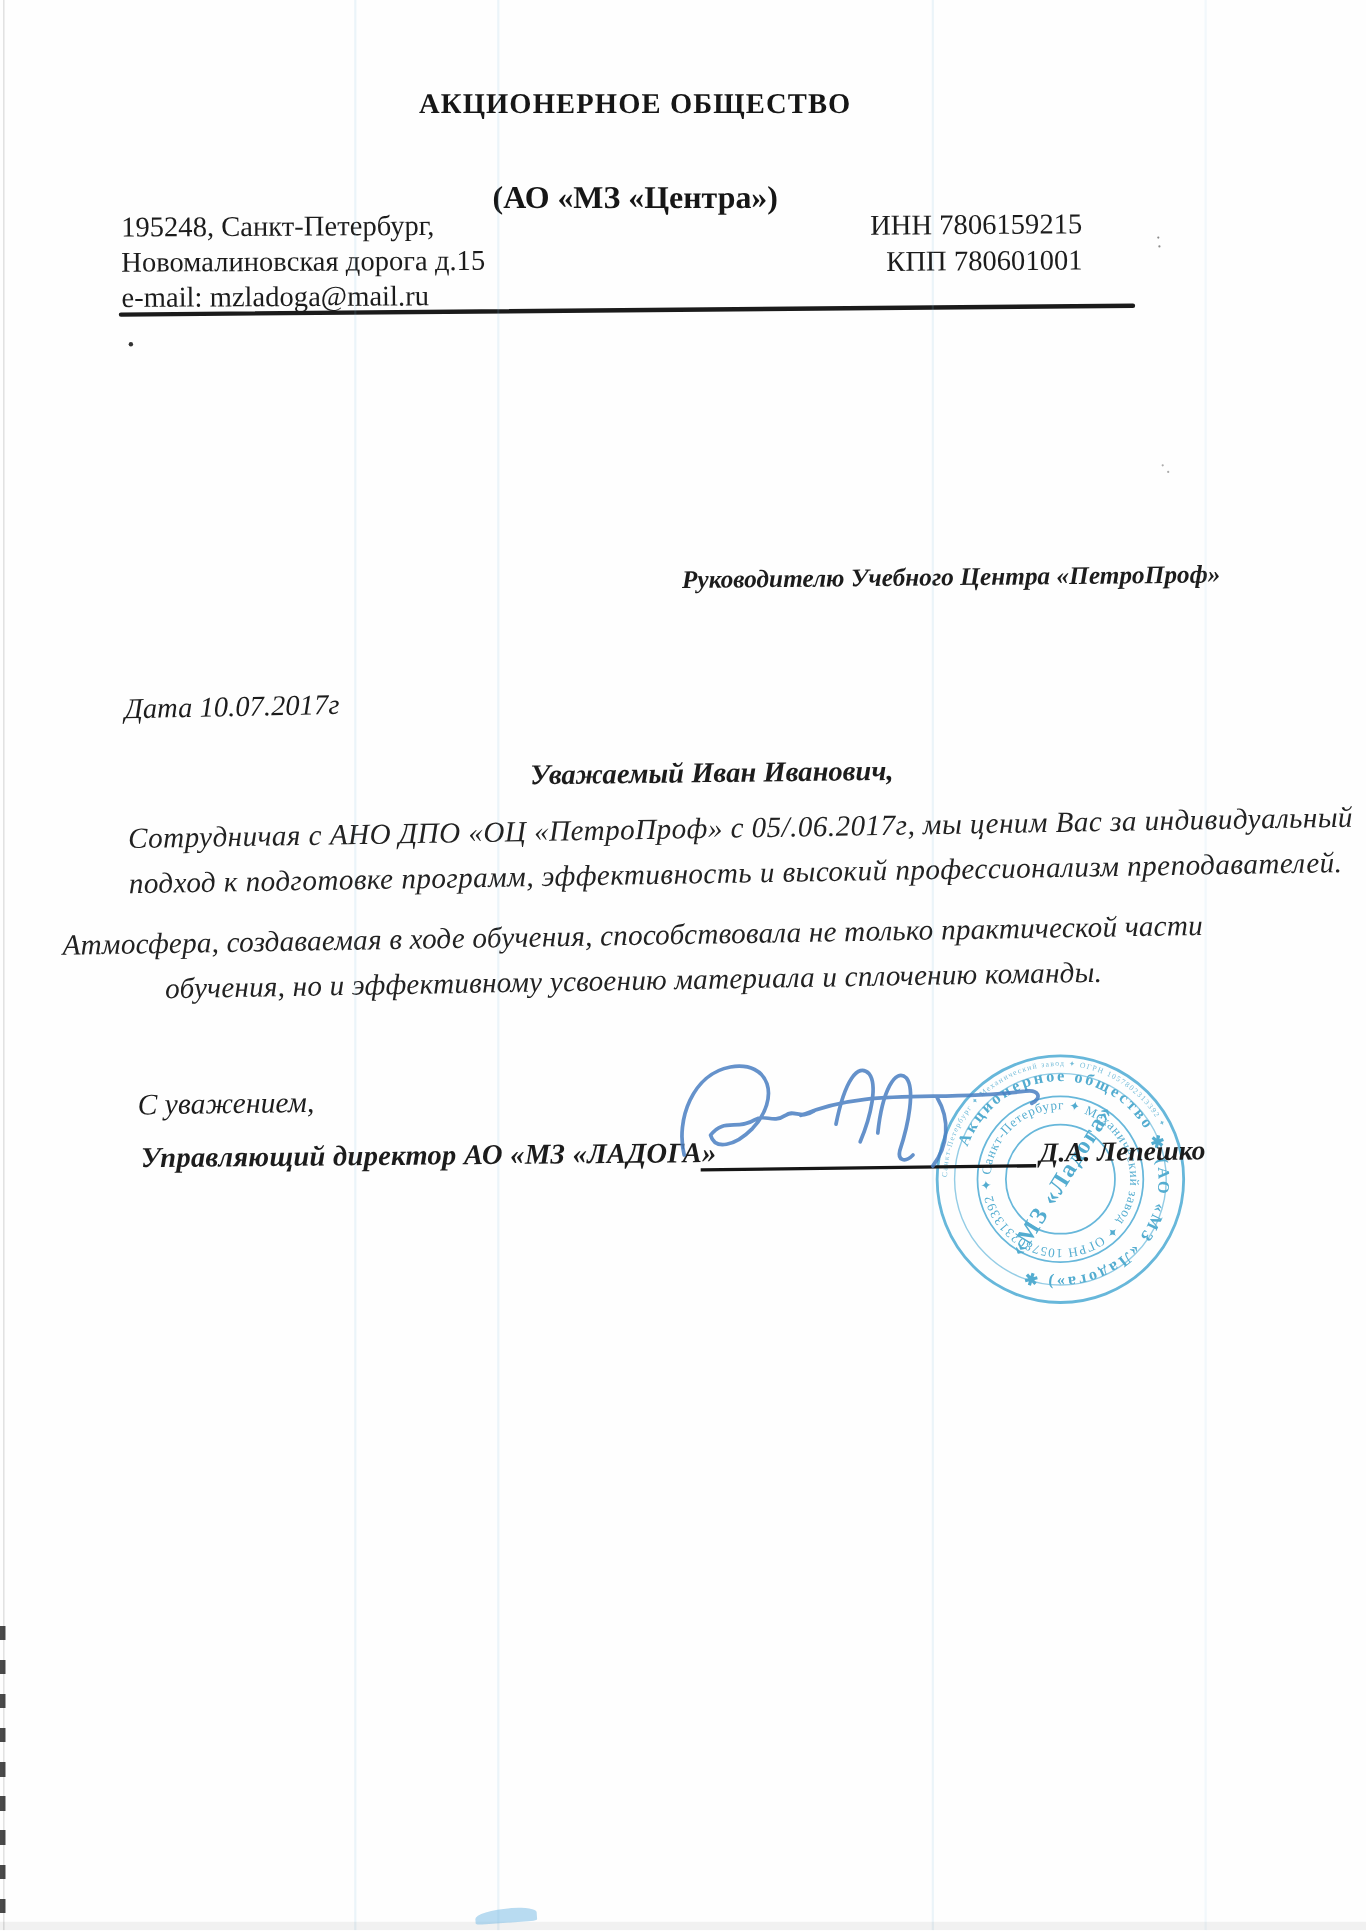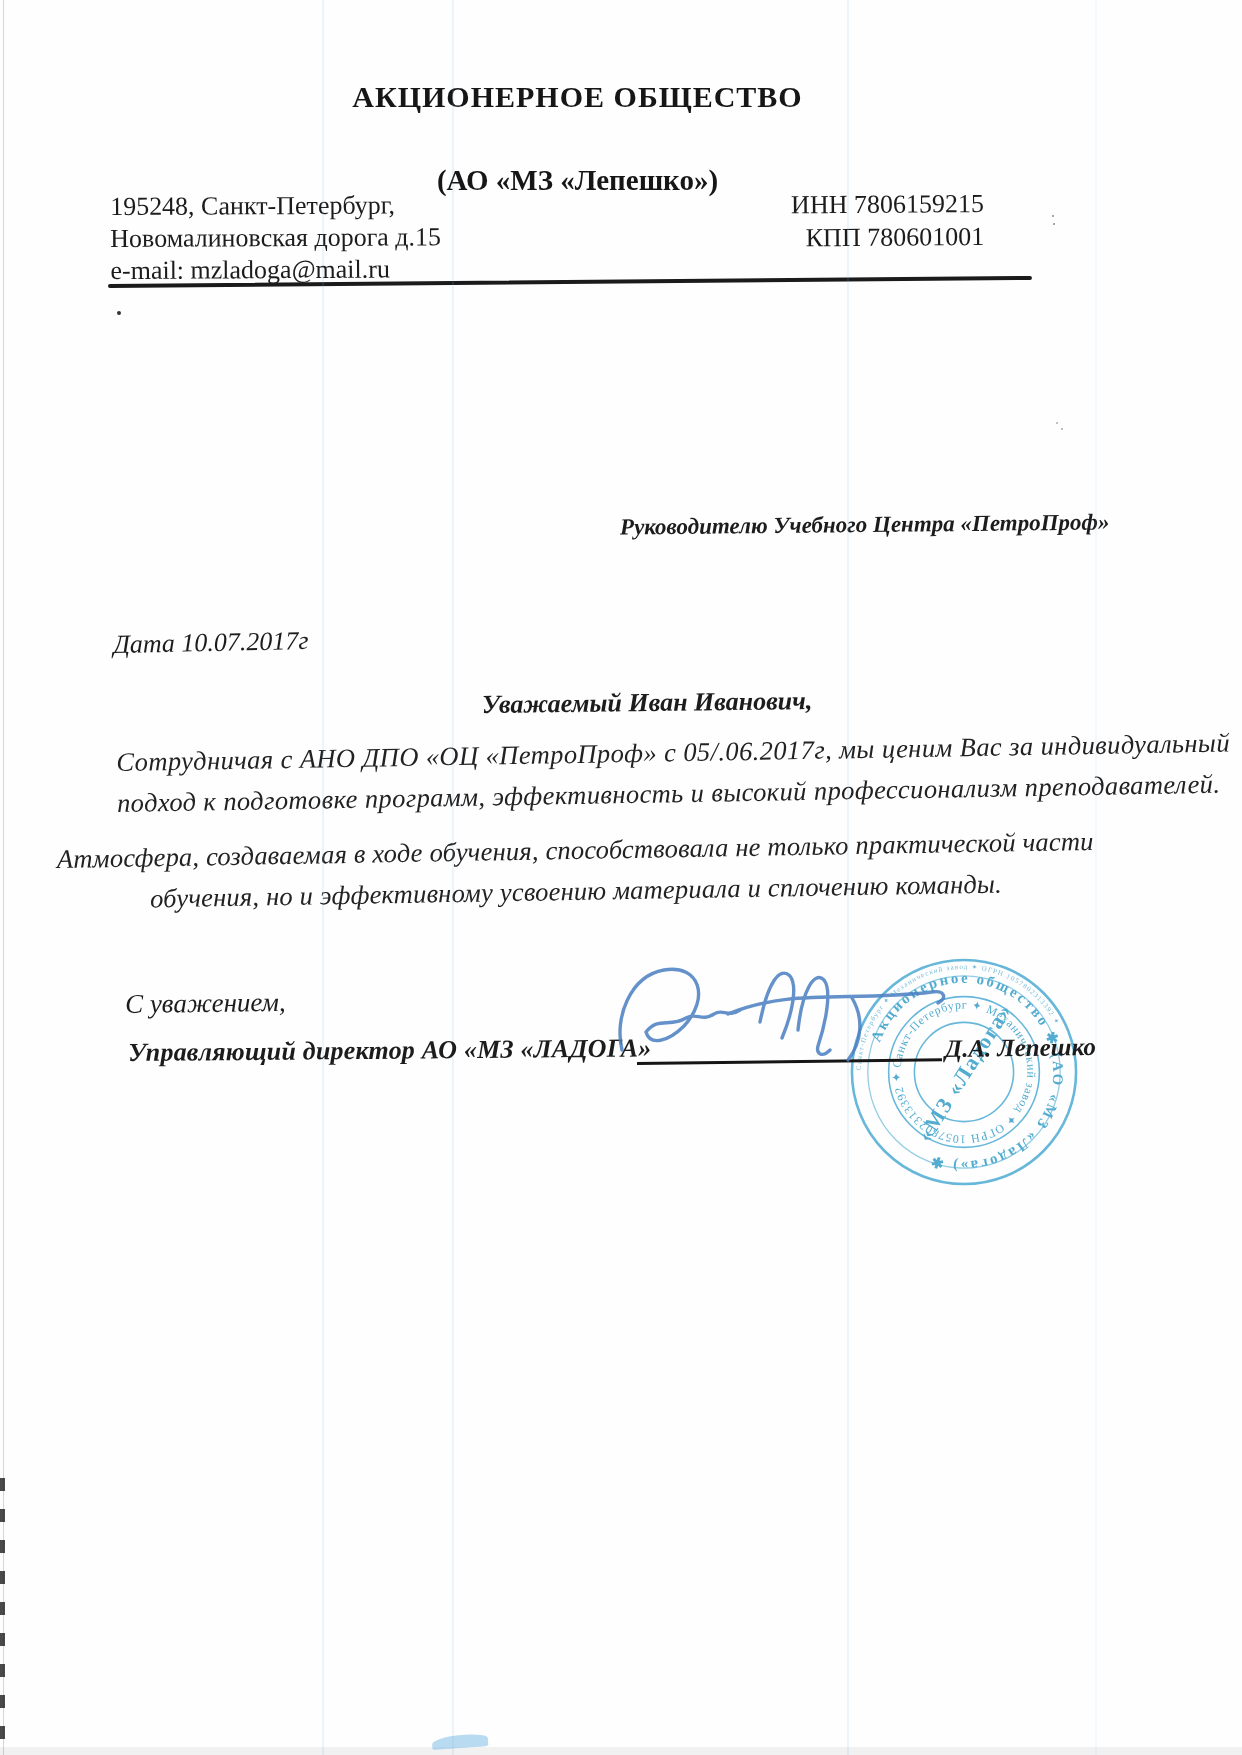--- a/index.html
+++ b/index.html
@@ -8,21 +8,21 @@
     width:1242px;height:1755px;
     background:#fefefe;
     overflow:hidden;
     font-family:"Liberation Serif","DejaVu Serif",serif;
     color:#1c1c1c;
   }
   .abs{position:absolute;}
   .nowrap{white-space:nowrap;}
   
   .org-line{left:0;width:1155px;text-align:center;font-weight:bold;color:#161616;}
-  .org-1{top:80px;font-size:30px;letter-spacing:1px;}
+  .org-1{top:80px;font-size:26px;letter-spacing:1px;}
   .org-2{top:121px;font-size:31px;letter-spacing:.5px;}
   .org-3{top:164px;font-size:29px;}
   .addr-block{left:110px;top:191px;font-size:26px;line-height:32px;transform:rotate(-.3deg);transform-origin:left top;}
   .codes-block{top:188px;left:700px;width:284px;text-align:right;font-size:26px;line-height:33px;transform:rotate(-.4deg);}
   .rule{left:108px;top:284px;width:924px;height:4px;background:#1b1b1b;transform:rotate(-.5deg);transform-origin:left center;border-radius:2px;}
   
   .addressee{left:620px;top:512px;font-size:23px;font-weight:bold;font-style:italic;transform:rotate(-.6deg);}
   .date-line{left:113px;top:630px;font-size:26px;font-style:italic;transform:rotate(-1.2deg);transform-origin:left top;}
   .salutation{left:482px;top:688px;font-size:26px;font-weight:bold;font-style:italic;transform:rotate(-.7deg);}
   .para{font-size:26.5px;font-style:italic;line-height:41px;transform:rotate(-1deg);transform-origin:left top;color:#222;}
@@ -57,21 +57,21 @@
   <div class="abs edge-dashes"></div>
   <div class="abs bottom-strip"></div>
   <div class="abs smudge"></div>
   <div class="abs speck" style="left:117px;top:311px;width:4px;height:4px;background:#333"></div>
   <div class="abs speck" style="left:1052px;top:215px;width:2px;height:2px"></div>
   <div class="abs speck" style="left:1053px;top:223px;width:2px;height:2px"></div>
   <div class="abs speck" style="left:1056px;top:422px;width:2px;height:2px;background:#aaa"></div>
   <div class="abs speck" style="left:1061px;top:428px;width:2px;height:2px;background:#aaa"></div>
 
   <div class="abs org-line org-1 nowrap">АКЦИОНЕРНОЕ ОБЩЕСТВО</div>
-  <div class="abs org-line org-3 nowrap">(АО «МЗ «Лепешко»)</div>
+  <div class="abs org-line org-3 nowrap">(АО «МЗ «Центра»)</div>
 
   <div class="abs addr-block">
     <div class="nowrap">195248, Санкт-Петербург,</div>
     <div class="nowrap">Новомалиновская дорога д.15</div>
     <div class="nowrap">e-mail: mzladoga@mail.ru</div>
   </div>
 
   <div class="abs codes-block">
     <div class="nowrap">ИНН 7806159215</div>
     <div class="nowrap">КПП 780601001</div>

